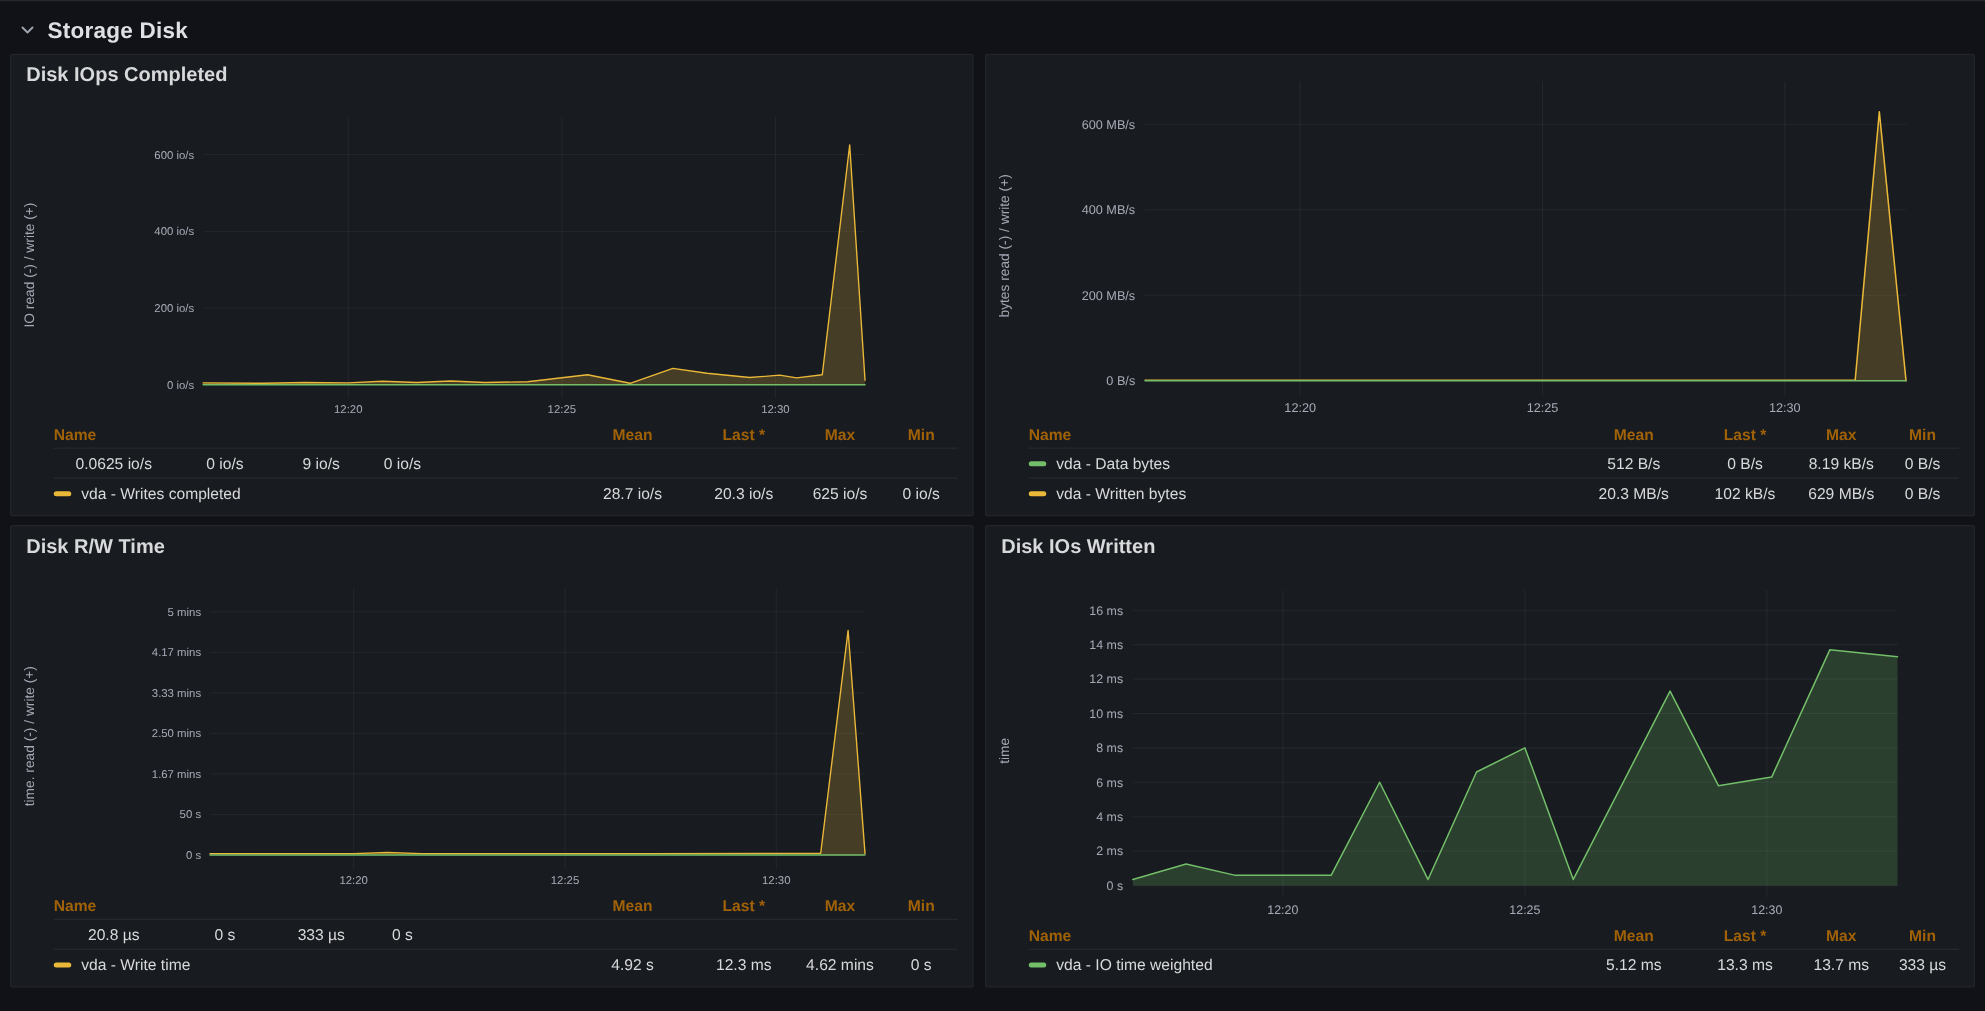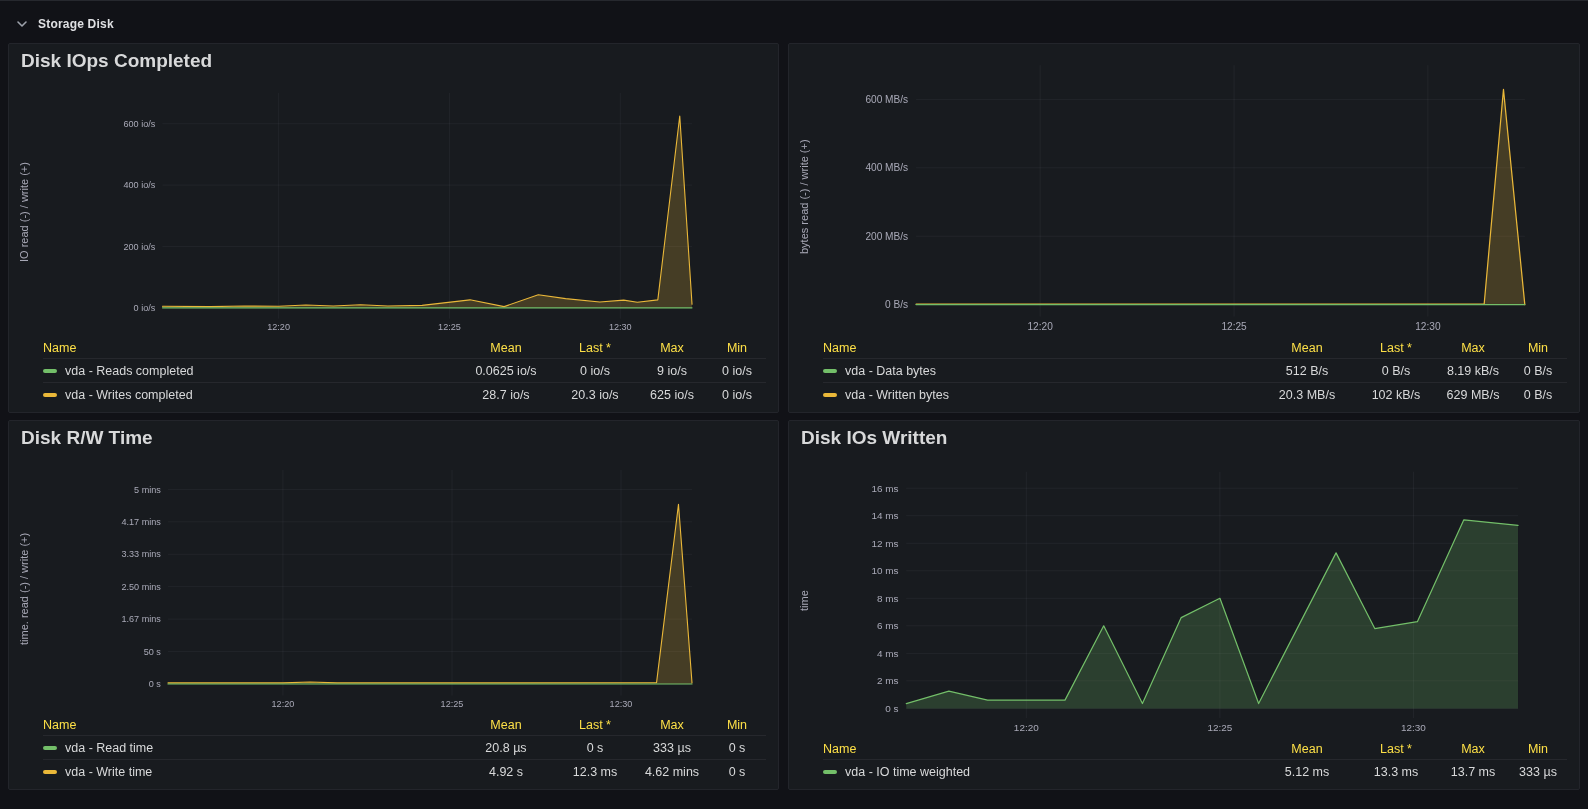--- a/index.html
+++ b/index.html
@@ -10,57 +10,57 @@
     color:#d8d9da;
     font-family:"Liberation Sans", sans-serif;
     border-top:1px solid #26282e;
   }
   .page { padding:4px 8px 8px 8px; }
   .section-header {
     display:flex; align-items:center; gap:10px;
     height:38px; padding:0 8px; cursor:pointer;
   }
   .chevron { width:12px; height:12px; color:#9da2ab; display:flex; align-items:center; }
-  .section-title { font-size:12px; font-weight:700; color:#dfe0e3; letter-spacing:.2px; }
+  .section-title { font-size:18px; font-weight:700; color:#dfe0e3; letter-spacing:.2px; }
   .grid {
     display:grid;
     grid-template-columns:771px 792px;
     grid-template-rows:370px 370px;
     gap:7px 9px;
   }
   .panel {
     background:#181b1f;
     border:1px solid #23252b;
     border-radius:2px;
     display:flex; flex-direction:column;
     min-height:0;
   }
   .panel-header {
     height:30px; flex:0 0 30px;
     display:flex; align-items:center;
     padding:4px 12px 0 12px;
-    font-size:19px; font-weight:600; color:#d8d9da;
+    font-size:16px; font-weight:600; color:#d8d9da;
     cursor:pointer;
   }
   .chart-row { flex:1; display:flex; min-height:0; padding:0 4px 0 6px; }
   .y-axis-label {
     width:18px; flex:0 0 18px;
     display:flex; align-items:center; justify-content:center;
     writing-mode:vertical-rl; transform:rotate(180deg);
     font-size:11px; color:rgba(204,204,220,0.80);
     padding-bottom:14px;
   }
   svg.chart { flex:1; height:100%; display:block; }
   .legend { flex:0 0 auto; padding:1px 12px 6px 34px; font-size:12.5px; }
   .legend-row {
     display:flex; align-items:center; height:24px;
     border-top:1px solid rgba(204,204,220,0.08);
     color:#d8d9da; white-space:nowrap;
   }
-  .legend-row.head { border-top:none; height:21px; color:#fde047; font-weight:400; }
+  .legend-row.head { border-top:none; height:21px; color:#a16207; font-weight:700; }
   .l-name { flex:1; display:flex; align-items:center; gap:8px; min-width:0; cursor:pointer; }
   .l-val { text-align:center; flex:0 0 auto; }
   .v0 { width:96px; } .v1 { width:82px; } .v2 { width:72px; } .v3 { width:58px; }
   .swatch { width:14px; height:4px; border-radius:2px; flex:0 0 14px; }
 </style>
 </head>
 <body>
 
 <div class="page">
 
@@ -102,24 +102,20 @@
       </div>
       <div class="legend">
           <div class="legend-row head">
             <span class="l-name">Name</span>
             <span class="l-val v0">Mean</span>
             <span class="l-val v1">Last *</span>
             <span class="l-val v2">Max</span>
             <span class="l-val v3">Min</span>
           </div>
           <div class="legend-row">
-            <span class="l-name">
-              <span class="swatch" style="background:#73bf69"></span>
-              <span>vda - Reads completed</span>
-            </span>
             <span class="l-val v0">0.0625 io/s</span>
             <span class="l-val v1">0 io/s</span>
             <span class="l-val v2">9 io/s</span>
             <span class="l-val v3">0 io/s</span>
           </div>
           <div class="legend-row">
             <span class="l-name">
               <span class="swatch" style="background:#eab839"></span>
               <span>vda - Writes completed</span>
             </span>
@@ -219,24 +215,20 @@
       </div>
       <div class="legend">
           <div class="legend-row head">
             <span class="l-name">Name</span>
             <span class="l-val v0">Mean</span>
             <span class="l-val v1">Last *</span>
             <span class="l-val v2">Max</span>
             <span class="l-val v3">Min</span>
           </div>
           <div class="legend-row">
-            <span class="l-name">
-              <span class="swatch" style="background:#73bf69"></span>
-              <span>vda - Read time</span>
-            </span>
             <span class="l-val v0">20.8 µs</span>
             <span class="l-val v1">0 s</span>
             <span class="l-val v2">333 µs</span>
             <span class="l-val v3">0 s</span>
           </div>
           <div class="legend-row">
             <span class="l-name">
               <span class="swatch" style="background:#eab839"></span>
               <span>vda - Write time</span>
             </span>

